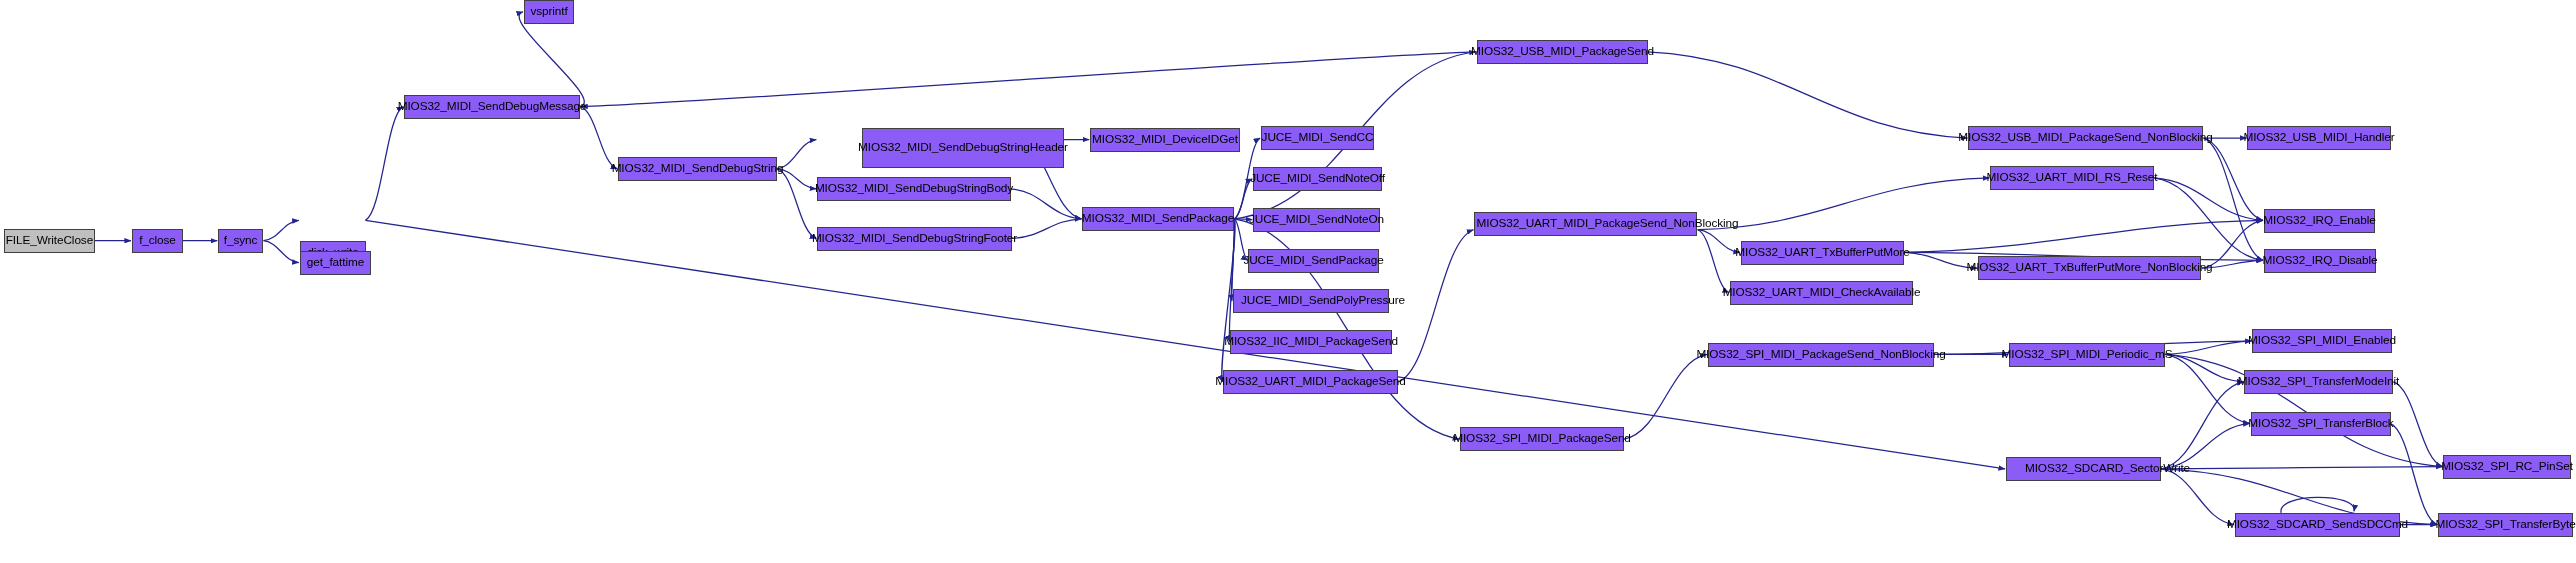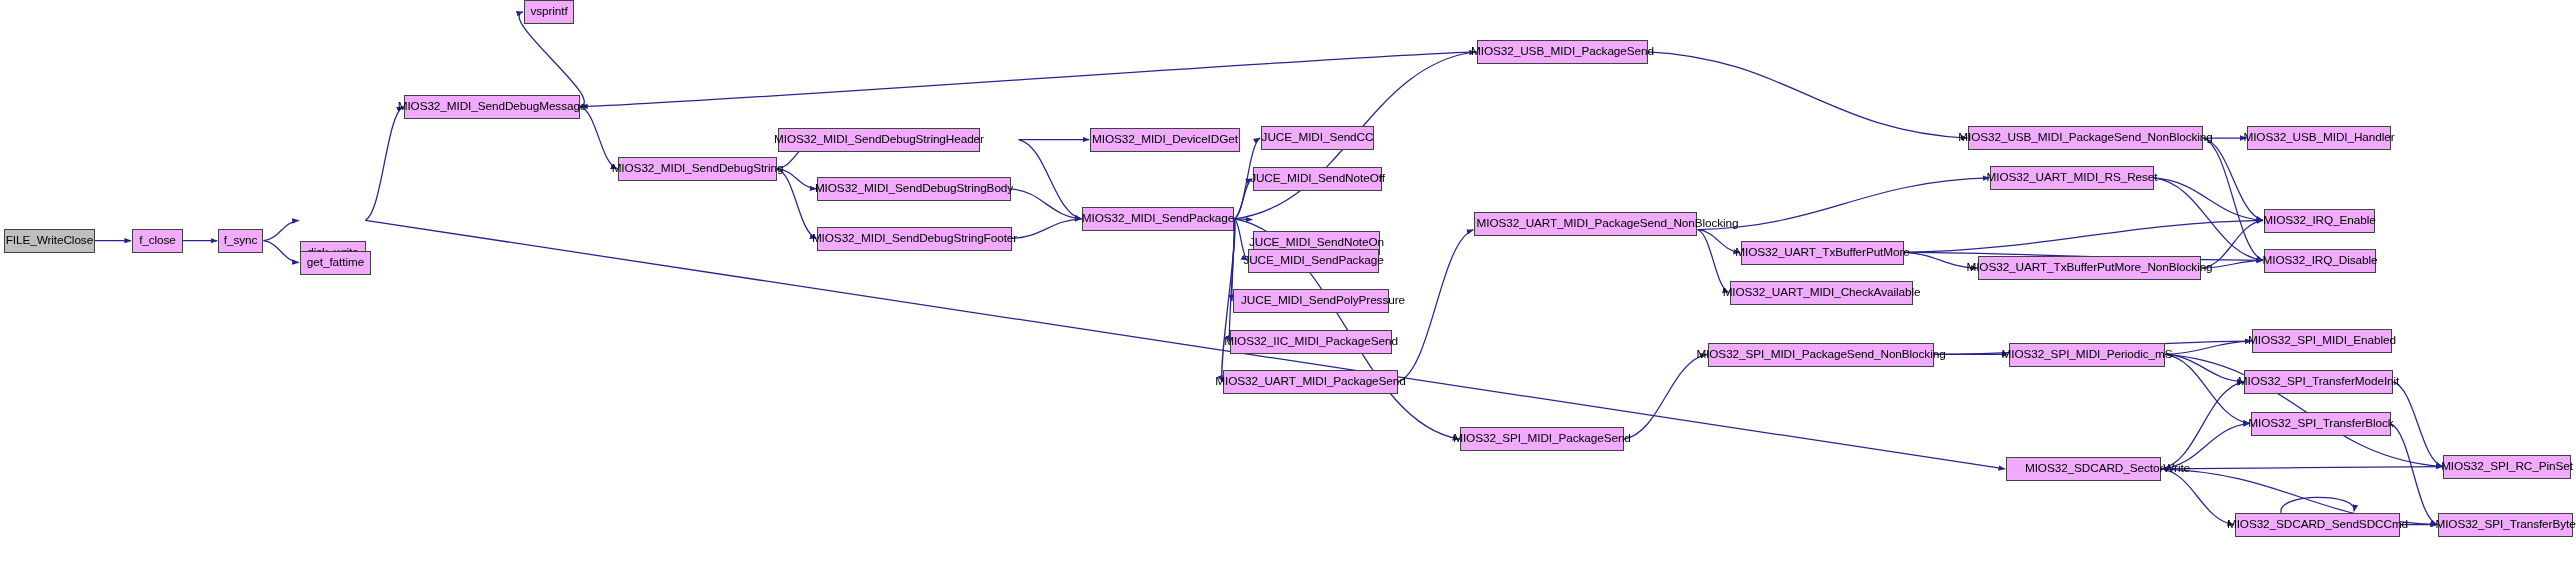--- a/index.html
+++ b/index.html
@@ -9,21 +9,21 @@
     height:563px;
     background:#ffffff;
     overflow:hidden;
     font-family:"Liberation Sans", sans-serif;
   }
   #edges{position:absolute;left:0;top:0;width:2576px;height:563px;}
   .node{
     position:absolute;
     box-sizing:border-box;
     border:0.8px solid #404040;
-    background:#f0abfc;
+    background:#8b5cf6;
     color:#000000;
     font-size:11.8px;
     line-height:1;
     display:flex;
     align-items:center;
     justify-content:center;
     white-space:nowrap;
     letter-spacing:-0.1px;
     z-index:5;
   }
@@ -119,42 +119,42 @@
       </div>
       <div class="node" style="left: 524px; top: 0px; width: 50px; height: 23.5px;">
         <span>vsprintf</span>
       </div>
       <div class="node" style="left: 404px; top: 95px; width: 176px; height: 23.5px;">
         <span>MIOS32_MIDI_SendDebugMessage</span>
       </div>
       <div class="node" style="left: 618px; top: 157px; width: 159px; height: 23.5px;">
         <span>MIOS32_MIDI_SendDebugString</span>
       </div>
-      <div class="node" style="left: 778px; top: 128px; width: 202px; height: 24px;">
+      <div class="node" style="left: 862px; top: 128px; width: 202px; height: 40px;">
         <span>MIOS32_MIDI_SendDebugStringHeader</span>
       </div>
       <div class="node" style="left: 817px; top: 177px; width: 194px; height: 23.5px;">
         <span>MIOS32_MIDI_SendDebugStringBody</span>
       </div>
       <div class="node" style="left: 817px; top: 227px; width: 195px; height: 23.5px;">
         <span>MIOS32_MIDI_SendDebugStringFooter</span>
       </div>
       <div class="node" style="left: 1090px; top: 128px; width: 150px; height: 23.5px;">
         <span>MIOS32_MIDI_DeviceIDGet</span>
       </div>
       <div class="node" style="left: 1082px; top: 207px; width: 152px; height: 23.5px;">
         <span>MIOS32_MIDI_SendPackage</span>
       </div>
       <div class="node" style="left: 1261px; top: 126px; width: 113px; height: 23.5px;">
         <span>JUCE_MIDI_SendCC</span>
       </div>
       <div class="node" style="left: 1253px; top: 167px; width: 129px; height: 23.5px;">
         <span>JUCE_MIDI_SendNoteOff</span>
       </div>
-      <div class="node" style="left: 1253px; top: 208px; width: 127px; height: 23.5px; margin-top: 23px;">
+      <div class="node" style="left: 1253px; top: 208px; width: 127px; height: 23.5px;">
         <span>JUCE_MIDI_SendNoteOn</span>
       </div>
       <div class="node" style="left: 1248px; top: 249px; width: 131px; height: 23.5px;">
         <span>JUCE_MIDI_SendPackage</span>
       </div>
       <div class="node" style="left: 1233px; top: 289px; width: 156px; height: 23.5px; padding-left: 24px;">
         <span>JUCE_MIDI_SendPolyPressure</span>
       </div>
       <div class="node" style="left: 1230px; top: 330px; width: 162px; height: 23.5px;">
         <span>MIOS32_IIC_MIDI_PackageSend</span>

